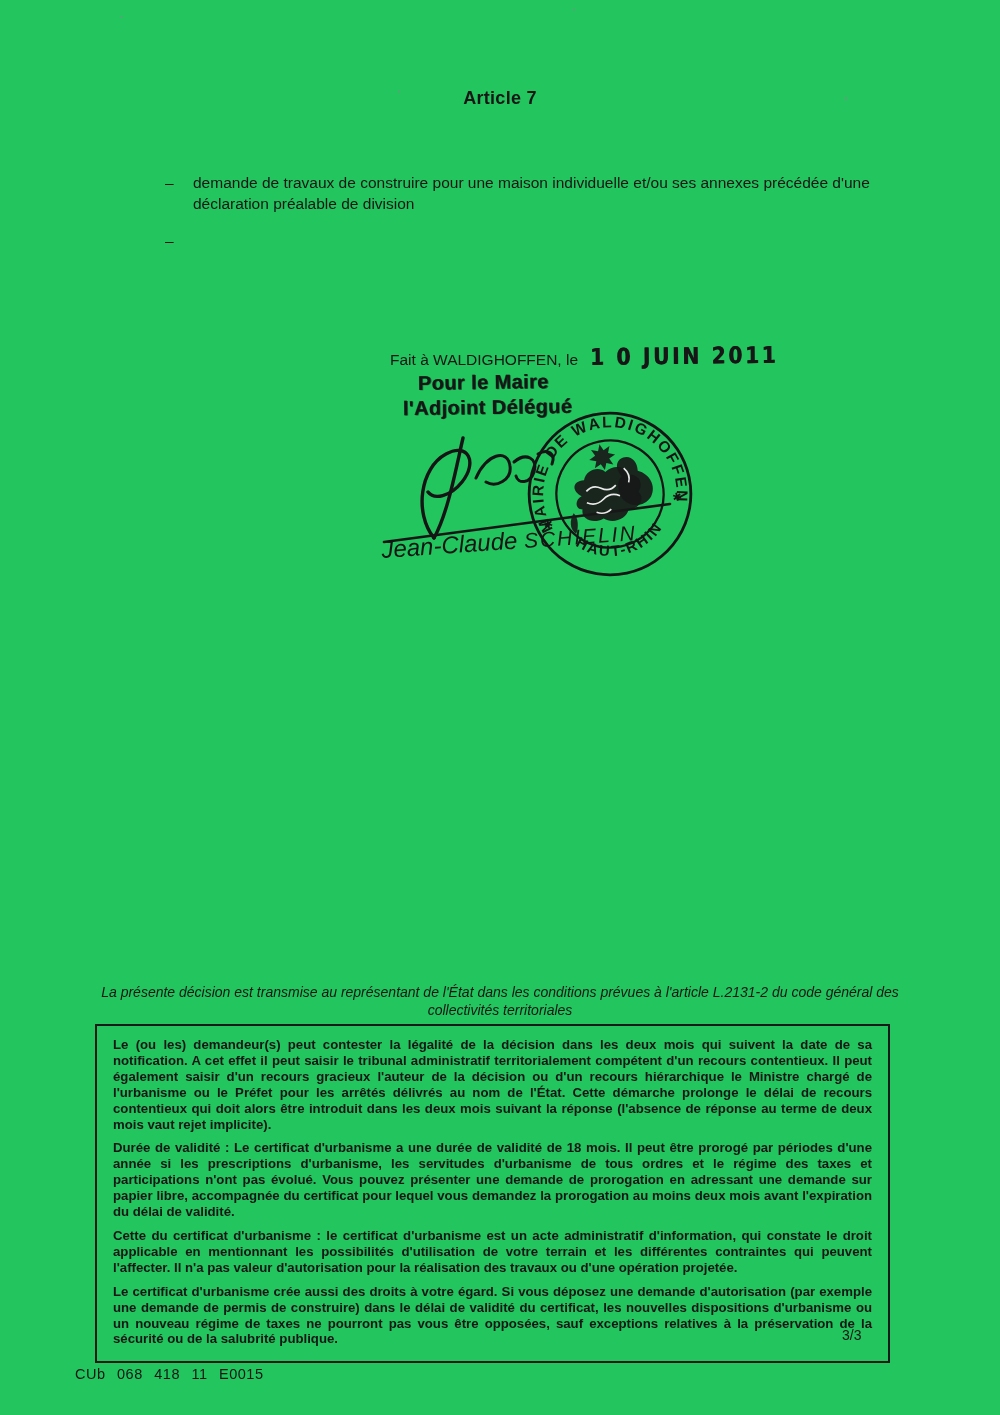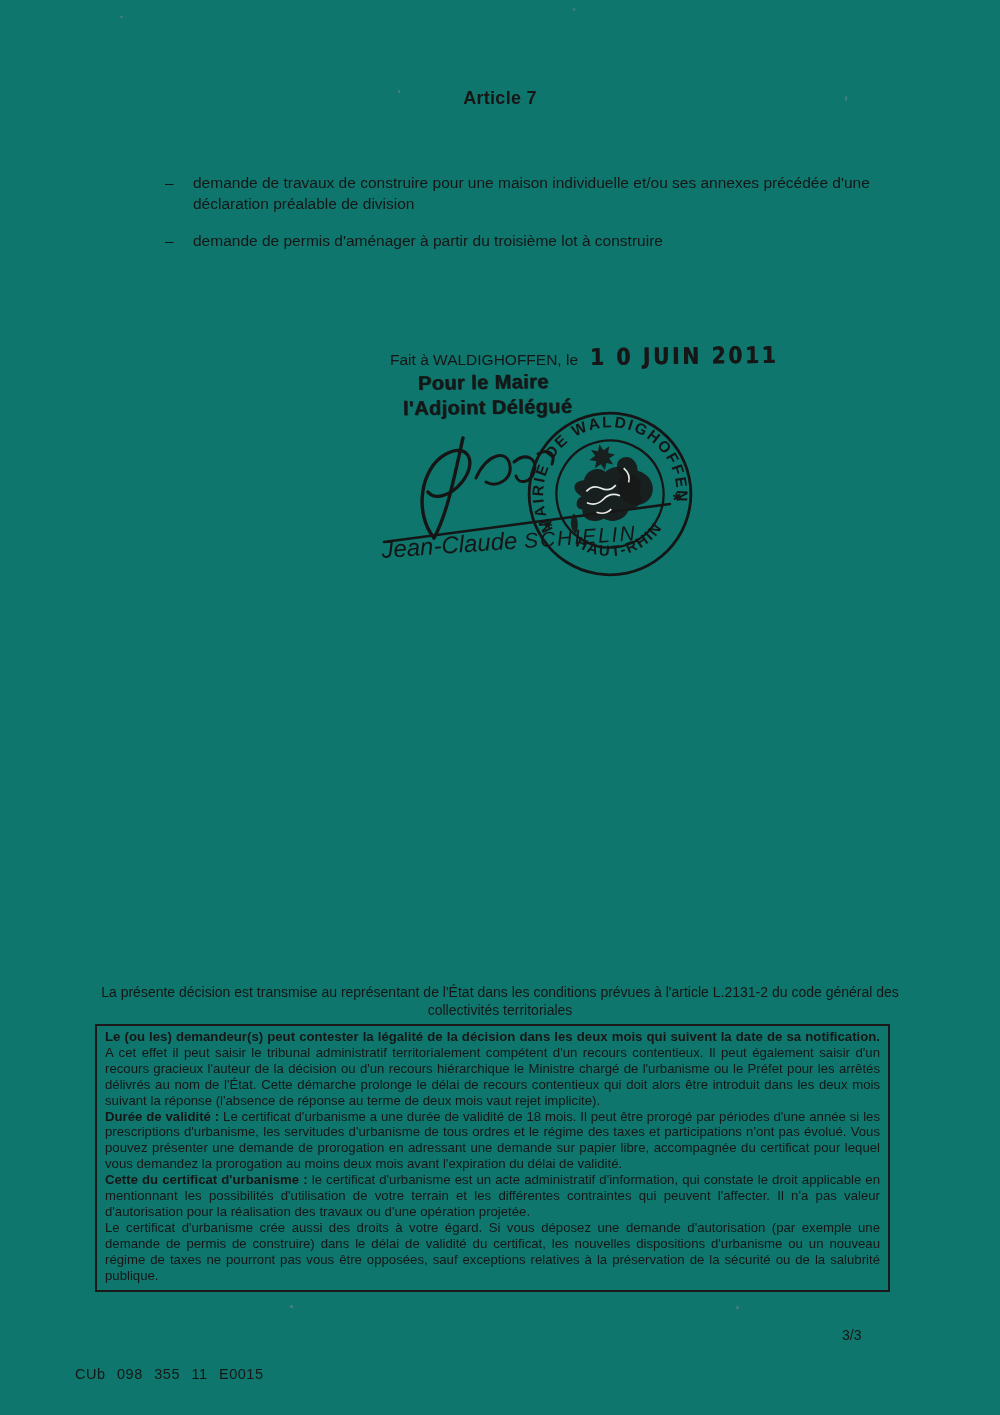--- a/index.html
+++ b/index.html
@@ -1,17 +1,17 @@
 <!DOCTYPE html>
 <html lang="fr"><head>
 <meta charset="utf-8">
 <style>
   html,body{margin:0;padding:0;background:#ffffff;}
   .page{
-    position:relative;width:1000px;height:1415px;background:#0f766e;
+    position:relative;width:1000px;height:1415px;background:#22c55e;
     font-family:"Liberation Sans",sans-serif;color:#161616;overflow:hidden;
   }
   .abs{position:absolute;}
   .title{
     left:0;right:0;top:88px;text-align:center;
     font-size:18px;font-weight:bold;letter-spacing:.3px;
   }
   .intro{left:100px;top:131px;width:812px;font-size:15.5px;line-height:21px;}
   .bullets{left:165px;top:172px;width:725px;}
   .bullet{display:flex;margin-bottom:16px;font-size:15.5px;line-height:21px;}
@@ -26,28 +26,28 @@
   .capacity{
     font-weight:bold;font-size:20px;letter-spacing:.4px;
     text-shadow:.8px .4px 0 rgba(10,10,10,.55), -.4px 0 0 rgba(10,10,10,.35);
   }
   .cap1{left:418px;top:371px;transform:rotate(-.8deg);}
   .cap2{left:403px;top:396px;transform:rotate(-.8deg);}
   .sig-svg{left:368px;top:418px;}
   .seal-svg{left:516px;top:400px;transform:rotate(-12deg);}
   .transmission{
     left:90px;top:970px;width:820px;text-align:center;
-    font-size:14px;line-height:17.5px;
+    font-style:italic;font-size:14px;line-height:17.5px;
   }
   .legal-box{
     left:95px;top:1024px;width:775px;
     border:2px solid #1a1a1a;padding:3px 8px 6px 8px;
     font-size:13.2px;line-height:15.9px;
   }
-  .legal-box p{margin:0;text-align:justify;}
+  .legal-box p{margin:8px;text-align:justify;font-weight:bold;}
   .footer-ref{left:75px;top:1366px;font-size:14.5px;word-spacing:7px;letter-spacing:.5px;}
   .footer-page{left:842px;top:1327px;font-size:14px;}
   .speck{position:absolute;background:#8a8a8a;border-radius:50%;opacity:.5;}
   svg .ink{stroke:#151515;fill:none;stroke-linecap:round;}
   svg text{font-family:"Liberation Sans",sans-serif;}
 </style>
 </head>
 <body>
 
 <div class="page">
@@ -62,21 +62,20 @@
   <div class="abs title">Article 7</div>
 
 
   <div class="abs bullets">
     <div class="bullet">
       <span class="dash">–</span>
       <span>demande de travaux de construire pour une maison individuelle et/ou ses annexes précédée d'une déclaration préalable de division</span>
     </div>
     <div class="bullet">
       <span class="dash">–</span>
-      <span>demande de permis d'aménager à partir du troisième lot à construire</span>
     </div>
   </div>
 
   <div class="abs fait-line">
     <span>Fait à WALDIGHOFFEN, le</span><span class="date-stamp">1 0 JUIN 2011</span>
   </div>
 
   <div class="abs capacity cap1">Pour le Maire</div>
   <div class="abs capacity cap2">l'Adjoint Délégué</div>
 
@@ -122,16 +121,16 @@
 
   <p class="abs transmission">La présente décision est transmise au représentant de l'État dans les conditions prévues à l'article L.2131-2 du code général des collectivités territoriales</p>
 
   <div class="abs legal-box">
     <p><b>Le (ou les) demandeur(s) peut contester la légalité de la décision dans les deux mois qui suivent la date de sa notification.</b><span> A cet effet il peut saisir le tribunal administratif territorialement compétent d'un recours contentieux. Il peut également saisir d'un recours gracieux l'auteur de la décision ou d'un recours hiérarchique le Ministre chargé de l'urbanisme ou le Préfet pour les arrêtés délivrés au nom de l'État. Cette démarche prolonge le délai de recours contentieux qui doit alors être introduit dans les deux mois suivant la réponse (l'absence de réponse au terme de deux mois vaut rejet implicite).</span></p>
     <p><b>Durée de validité :</b><span> Le certificat d'urbanisme a une durée de validité de 18 mois. Il peut être prorogé par périodes d'une année si les prescriptions d'urbanisme, les servitudes d'urbanisme de tous ordres et le régime des taxes et participations n'ont pas évolué. Vous pouvez présenter une demande de prorogation en adressant une demande sur papier libre, accompagnée du certificat pour lequel vous demandez la prorogation au moins deux mois avant l'expiration du délai de validité.</span></p>
     <p><b>Cette du certificat d'urbanisme :</b><span> le certificat d'urbanisme est un acte administratif d'information, qui constate le droit applicable en mentionnant les possibilités d'utilisation de votre terrain et les différentes contraintes qui peuvent l'affecter. Il n'a pas valeur d'autorisation pour la réalisation des travaux ou d'une opération projetée.</span></p>
     <p><b></b><span>Le certificat d'urbanisme crée aussi des droits à votre égard. Si vous déposez une demande d'autorisation (par exemple une demande de permis de construire) dans le délai de validité du certificat, les nouvelles dispositions d'urbanisme ou un nouveau régime de taxes ne pourront pas vous être opposées, sauf exceptions relatives à la préservation de la sécurité ou de la salubrité publique.</span></p>
   </div>
 
-  <div class="abs footer-ref">CUb 098 355 11 E0015</div>
+  <div class="abs footer-ref">CUb 068 418 11 E0015</div>
   <div class="abs footer-page">3/3</div>
 
 </div>
 
 </body></html>

